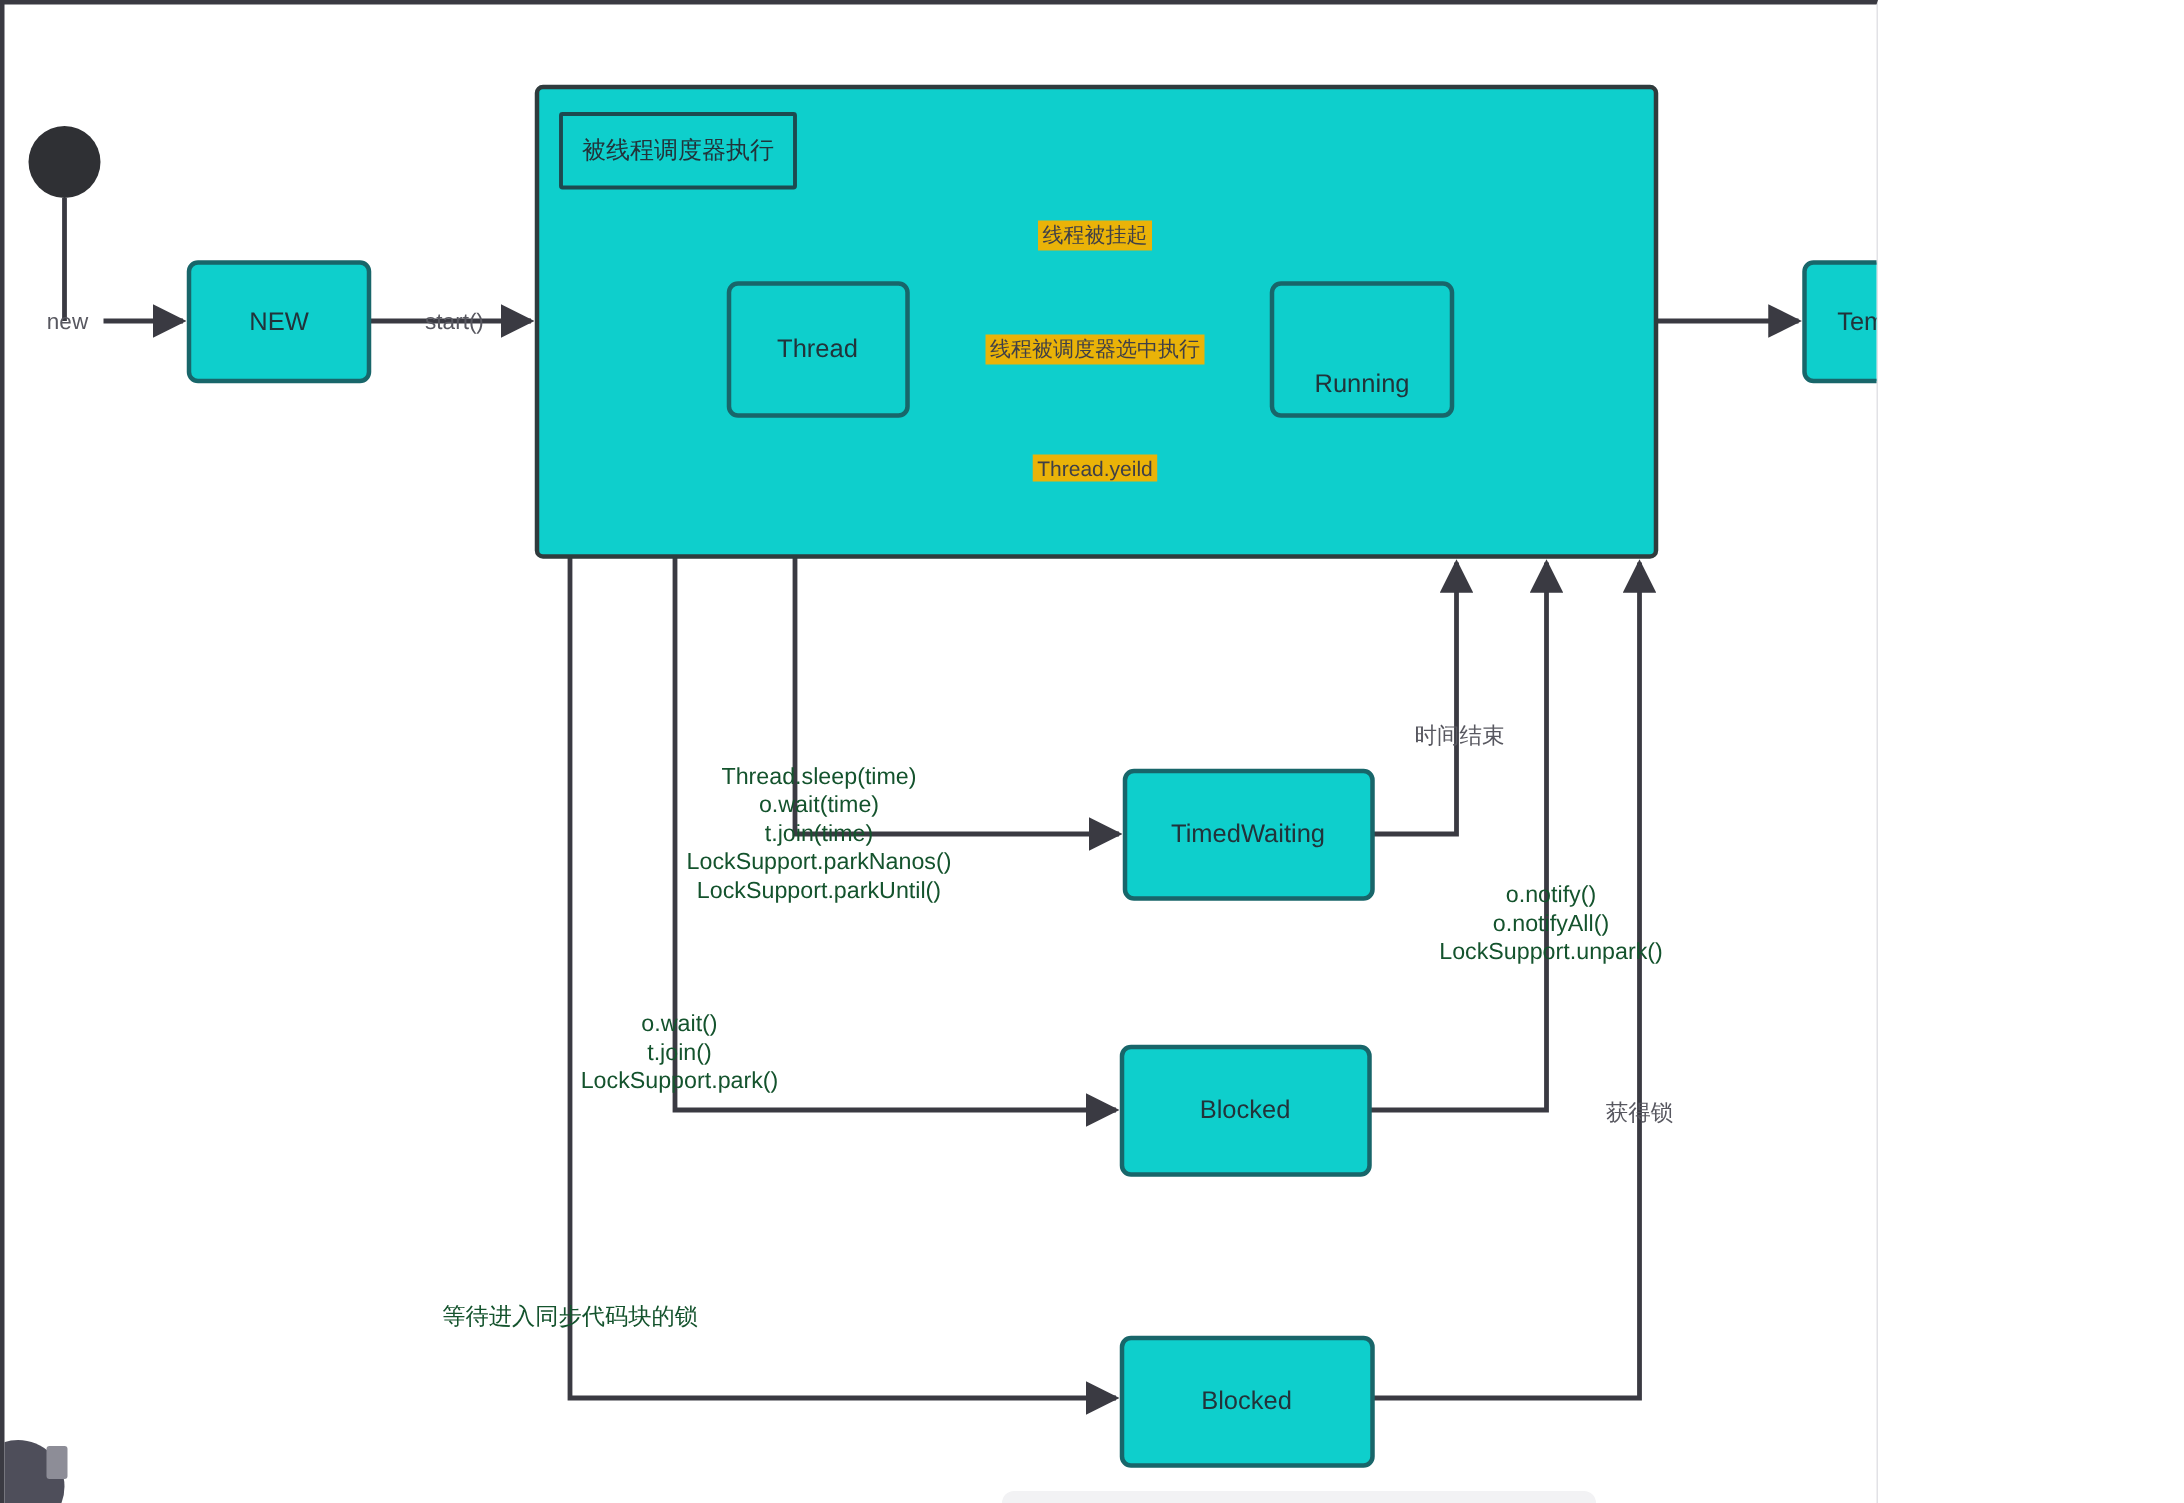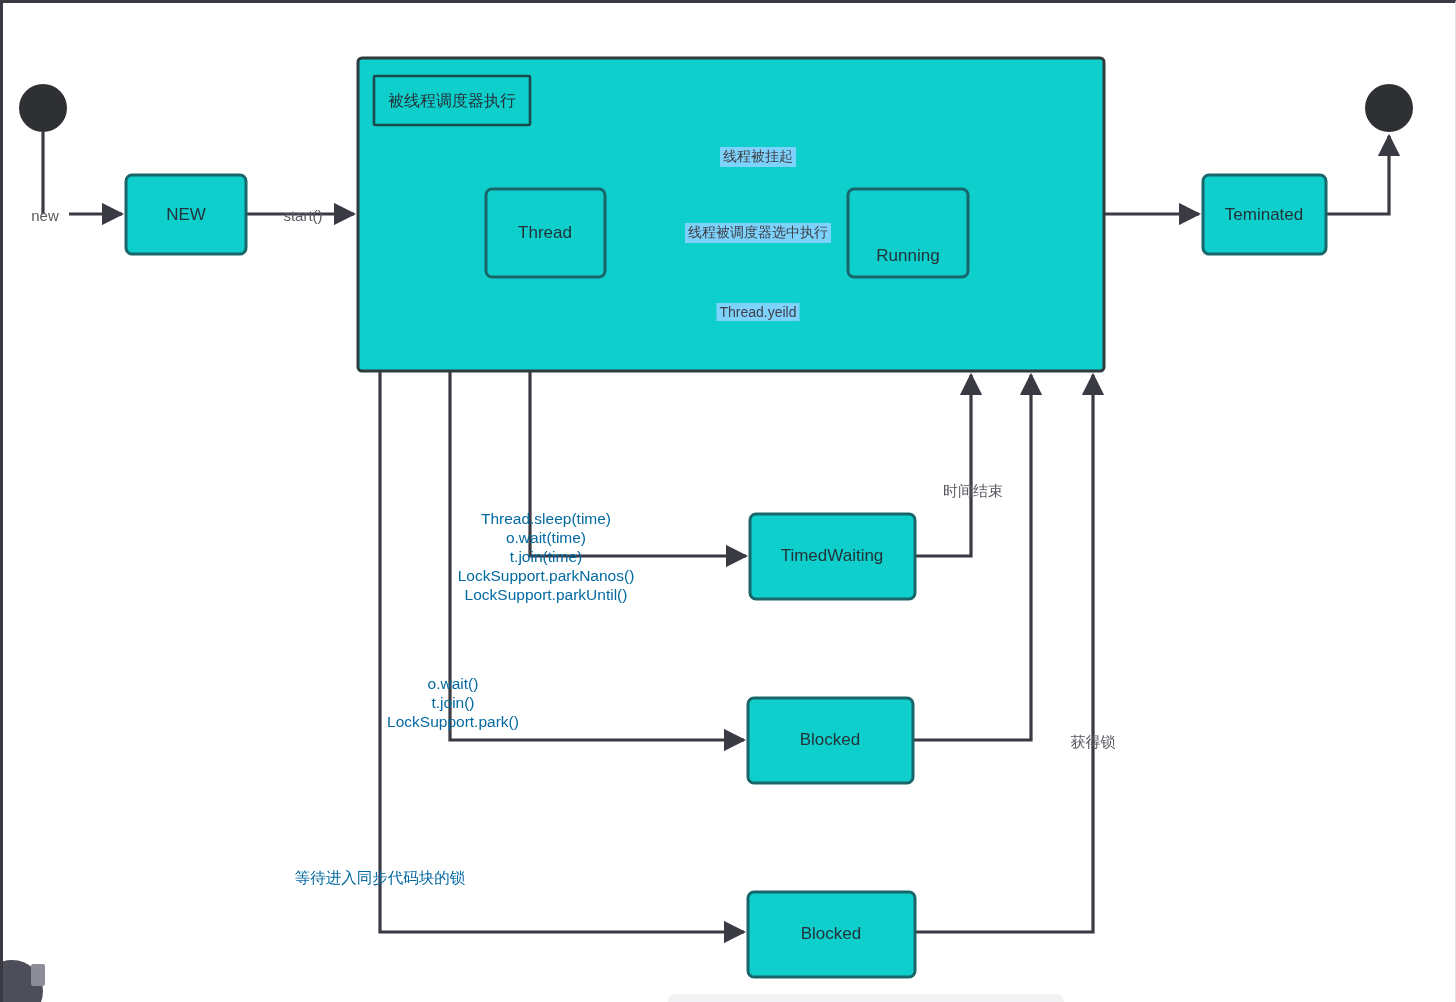--- a/index.html
+++ b/index.html
@@ -6,21 +6,21 @@
   html, body {
     margin: 0;
     padding: 0;
     background: #ffffff;
   }
   body {
     font-family: "Liberation Sans", "DejaVu Sans", sans-serif;
   }
   #canvas {
     position: relative;
-    width: 1456px;
+    width: 1252px;
     height: 1002px;
     background: #ffffff;
     overflow: hidden;
     border-top: 3px solid #3a3a42;
     border-left: 3px solid #3a3a42;
     border-right: 1px solid #e2e2e6;
     box-sizing: border-box;
   }
   #diagram-svg {
     position: absolute;
@@ -32,38 +32,37 @@
   .node-label {
     position: absolute;
     color: #22333a;
     font-size: 17px;
     white-space: nowrap;
     transform: translate(-50%, -50%);
     pointer-events: none;
   }
   .edge-label {
     position: absolute;
-    background: #7dd3fc;
+    background: #eab308;
     color: #3f3f47;
     font-size: 14px;
     white-space: nowrap;
     padding: 1px 3px;
     transform: translate(-50%, -50%);
-    margin-left: 28px;
   }
   .edge-label-plain {
     position: absolute;
     color: #585860;
     font-size: 15px;
     white-space: nowrap;
     transform: translate(-50%, -50%);
   }
   .multiline {
     position: absolute;
-    color: #0369a1;
+    color: #14532d;
     font-size: 15.5px;
     text-align: center;
     line-height: 19px;
     white-space: pre;
     transform: translate(-50%, -50%);
   }
   .cn {
     font-family: "DejaVu Sans", "Liberation Sans", sans-serif;
   }
   #corner-badge {
@@ -167,19 +166,22 @@
   <div class="edge-label-plain cn" style="left:1090px; top:739px;">获得锁</div>
 
   <div class="multiline" style="left:543px; top:553px;">Thread.sleep(time)
 o.wait(time)
 t.join(time)
 LockSupport.parkNanos()
 LockSupport.parkUntil()</div>
   <div class="multiline" style="left:450px; top:699px;text-align:center;">o.wait()
 t.join()
 LockSupport.park()</div>
+  <div class="multiline" style="left:1031px; top:613px;">o.notify()
+o.notifyAll()
+LockSupport.unpark()</div>
   <div class="multiline cn" style="left:377px; top:831px;margin-top:44px;">等待进入同步代码块的锁</div>
 
   <div id="corner-badge"></div>
   <div id="corner-badge-inner"></div>
   <div id="bottom-strip"></div>
 
 </div>
 
 </body></html>

